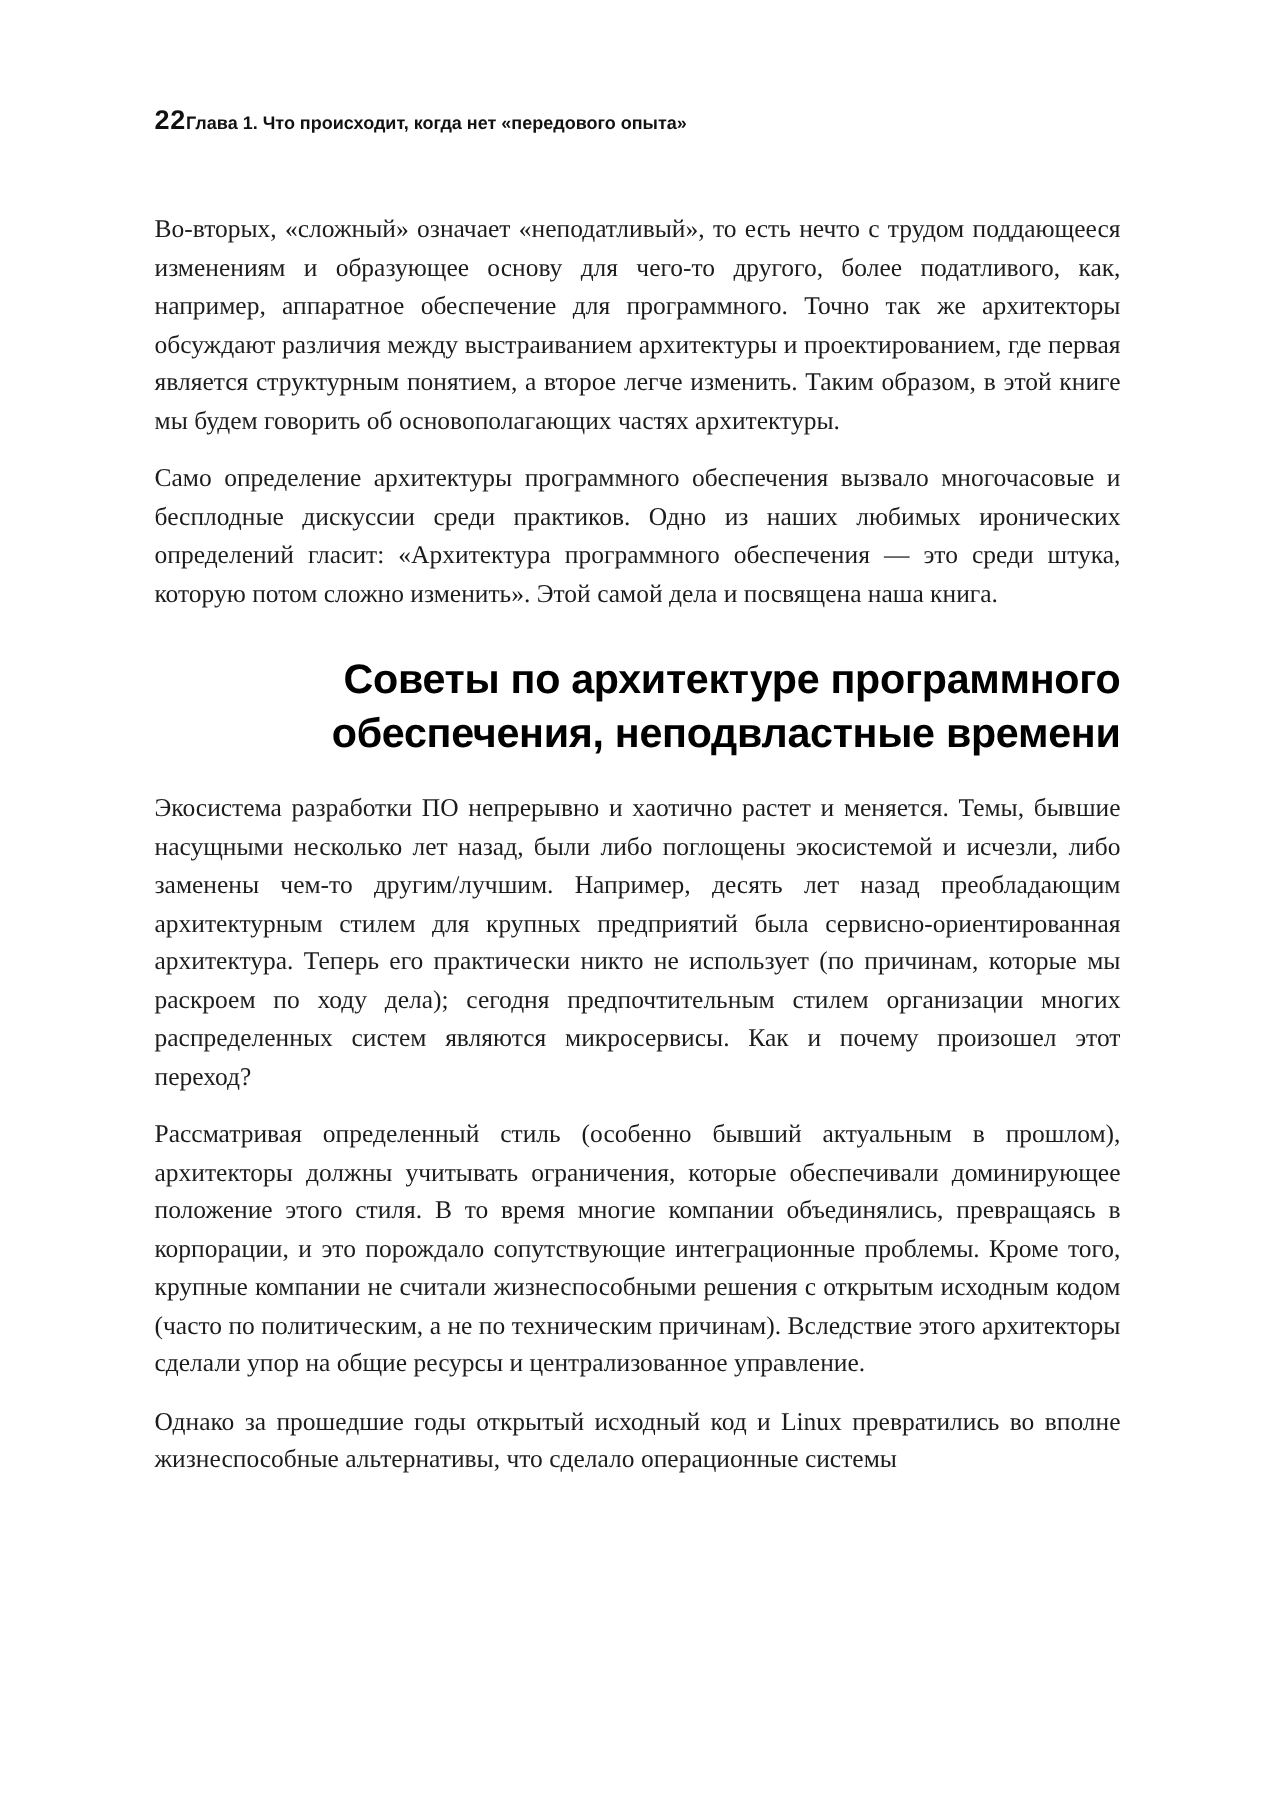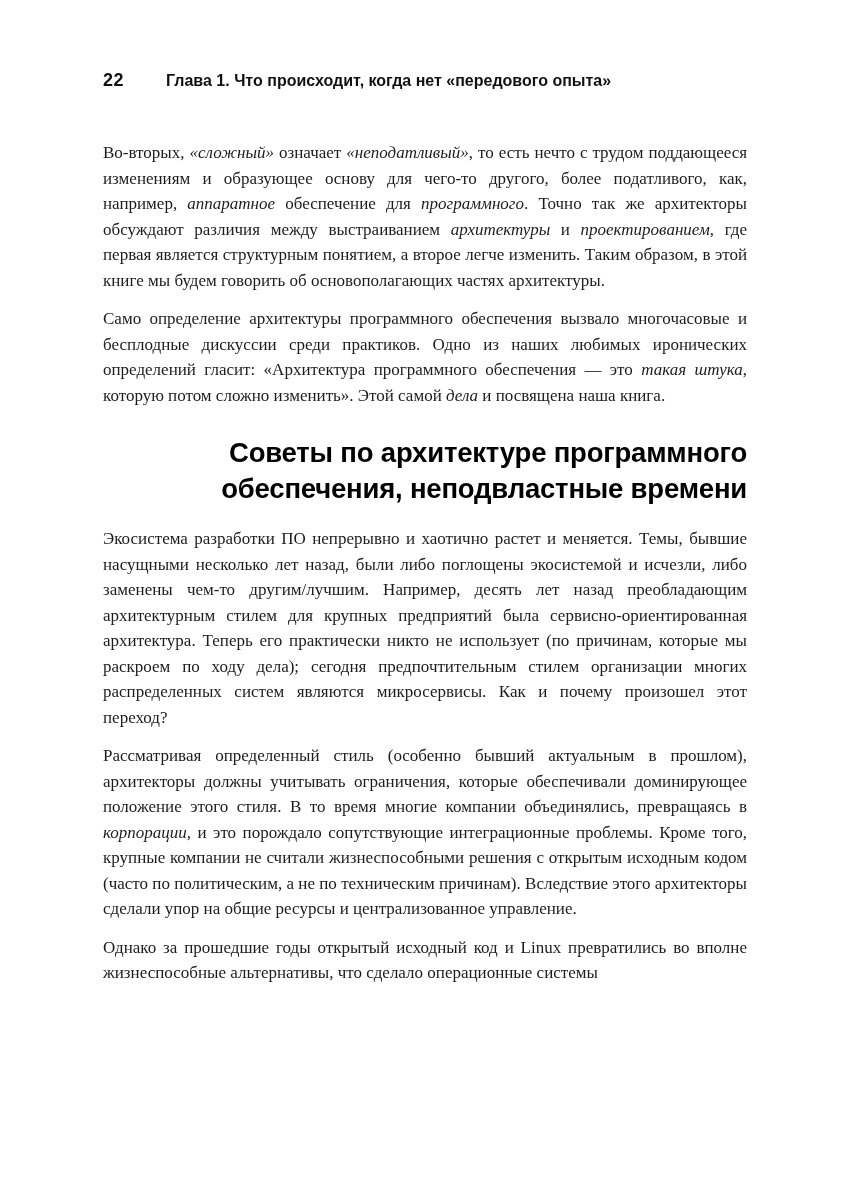--- a/index.html
+++ b/index.html
@@ -24,43 +24,41 @@
     align-items: baseline;
     font-family: "Liberation Sans", sans-serif;
     font-weight: 700;
     color: #111111;
   }
   .page-num {
     font-size: 18px;
     letter-spacing: 0.5px;
   }
   .chapter {
-    margin-left: 42px;
-    font-size: 16px;
+    font-size: 12px;
   }
   .body-text {
     position: absolute;
     top: 140px;
     left: 103px;
     width: 644px;
     font-family: "Liberation Serif", serif;
     font-size: 17px;
     line-height: 25.5px;
     text-align: justify;
     hyphens: auto;
     -webkit-hyphens: auto;
   }
   .body-text p {
     margin: 0 0 13px 0;
   }
   .body-text p:last-child {
     margin-bottom: 0;
   }
   .it {
-    font-style: italic;
   }
   .section-heading {
     font-family: "Liberation Sans", sans-serif;
     font-weight: 700;
     font-size: 27.5px;
     line-height: 36px;
     letter-spacing: -0.2px;
     color: #000000;
     margin: 27px 0 19px 0;
     text-align: right;
@@ -76,21 +74,21 @@
   <header class="page-header">
     <span class="page-num">22</span>
     <span class="chapter">Глава 1. Что происходит, когда нет «передового опыта»</span>
   </header>
 
   <main class="body-text">
 
 
     <p><span>Во-вторых, </span><span class="it">«сложный»</span><span> означает </span><span class="it">«неподатливый»</span><span>, то есть нечто с трудом поддающееся изменениям и образующее основу для чего-то другого, более податливого, как, например, </span><span class="it">аппаратное</span><span> обеспечение для </span><span class="it">программного</span><span>. Точно так же архитекторы обсуждают различия между выстраиванием </span><span class="it">архитектуры</span><span> и </span><span class="it">проектированием</span><span>, где первая является структурным понятием, а второе легче изменить. Таким образом, в этой книге мы будем говорить об основополагающих частях архитектуры.</span></p>
 
-    <p><span>Само определение архитектуры программного обеспечения вызвало многочасовые и бесплодные дискуссии среди практиков. Одно из наших любимых иронических определений гласит: «Архитектура программного обеспечения — это </span><span class="it">такая штука</span><span>, которую потом сложно изменить». Этой самой </span><span class="it">дела</span><span> и посвящена наша книга.</span></p>
+    <p><span>Само определение архитектуры программного обеспечения вызвало многочасовые и бесплодные дискуссии среди практиков. Одно из наших любимых иронических определений гласит: «Архитектура программного обеспечения — это </span><span class="it">среди штука</span><span>, которую потом сложно изменить». Этой самой </span><span class="it">дела</span><span> и посвящена наша книга.</span></p>
 
     <h1 class="section-heading">Советы по архитектуре программного обеспечения, неподвластные времени</h1>
 
     <p><span>Экосистема разработки ПО непрерывно и хаотично растет и меняется. Темы, бывшие насущными несколько лет назад, были либо поглощены экосистемой и исчезли, либо заменены чем-то другим/лучшим. Например, десять лет назад преобладающим архитектурным стилем для крупных предприятий была сервисно-ориентированная архитектура. Теперь его практически никто не использует (по причинам, которые мы раскроем по ходу дела); сегодня предпочтительным стилем организации многих распределенных систем являются микросервисы. Как и почему произошел этот переход?</span></p>
 
     <p><span>Рассматривая определенный стиль (особенно бывший актуальным в прошлом), архитекторы должны учитывать ограничения, которые обеспечивали доминирующее положение этого стиля. В то время многие компании объединялись, превращаясь в </span><span class="it">корпорации</span><span>, и это порождало сопутствующие интеграционные проблемы. Кроме того, крупные компании не считали жизнеспособными решения с открытым исходным кодом (часто по политическим, а не по техническим причинам). Вследствие этого архитекторы сделали упор на общие ресурсы и централизованное управление.</span></p>
 
     <p><span>Однако за прошедшие годы открытый исходный код и Linux превратились во вполне жизнеспособные альтернативы, что сделало операционные системы</span></p>
 
   </main>

